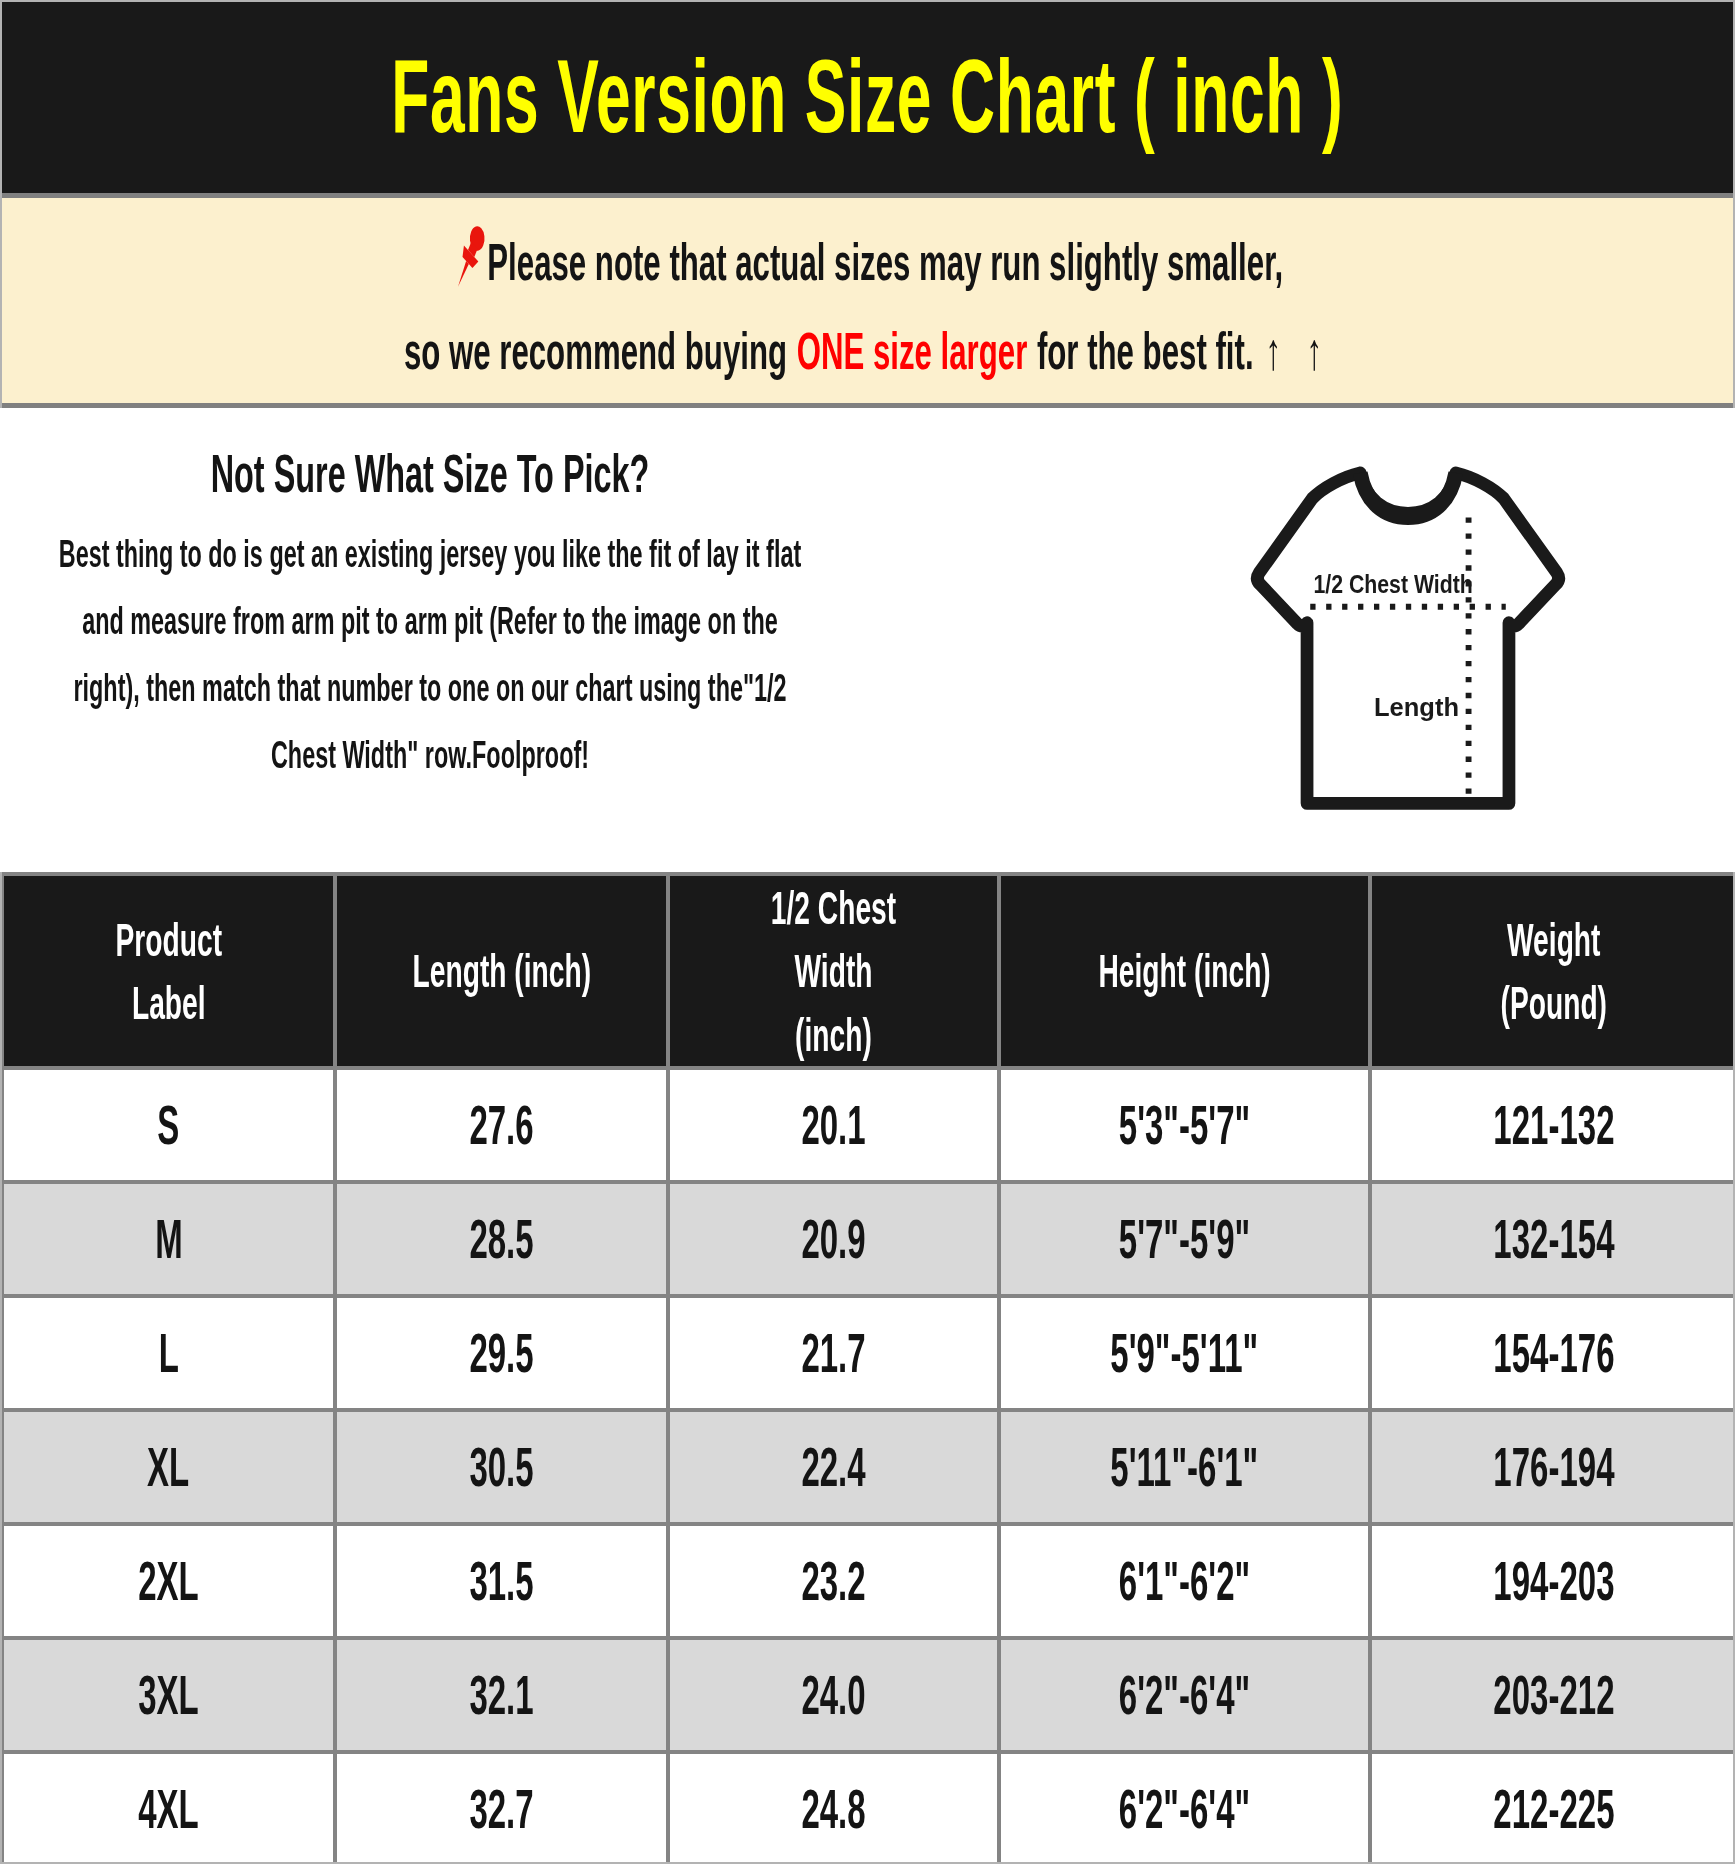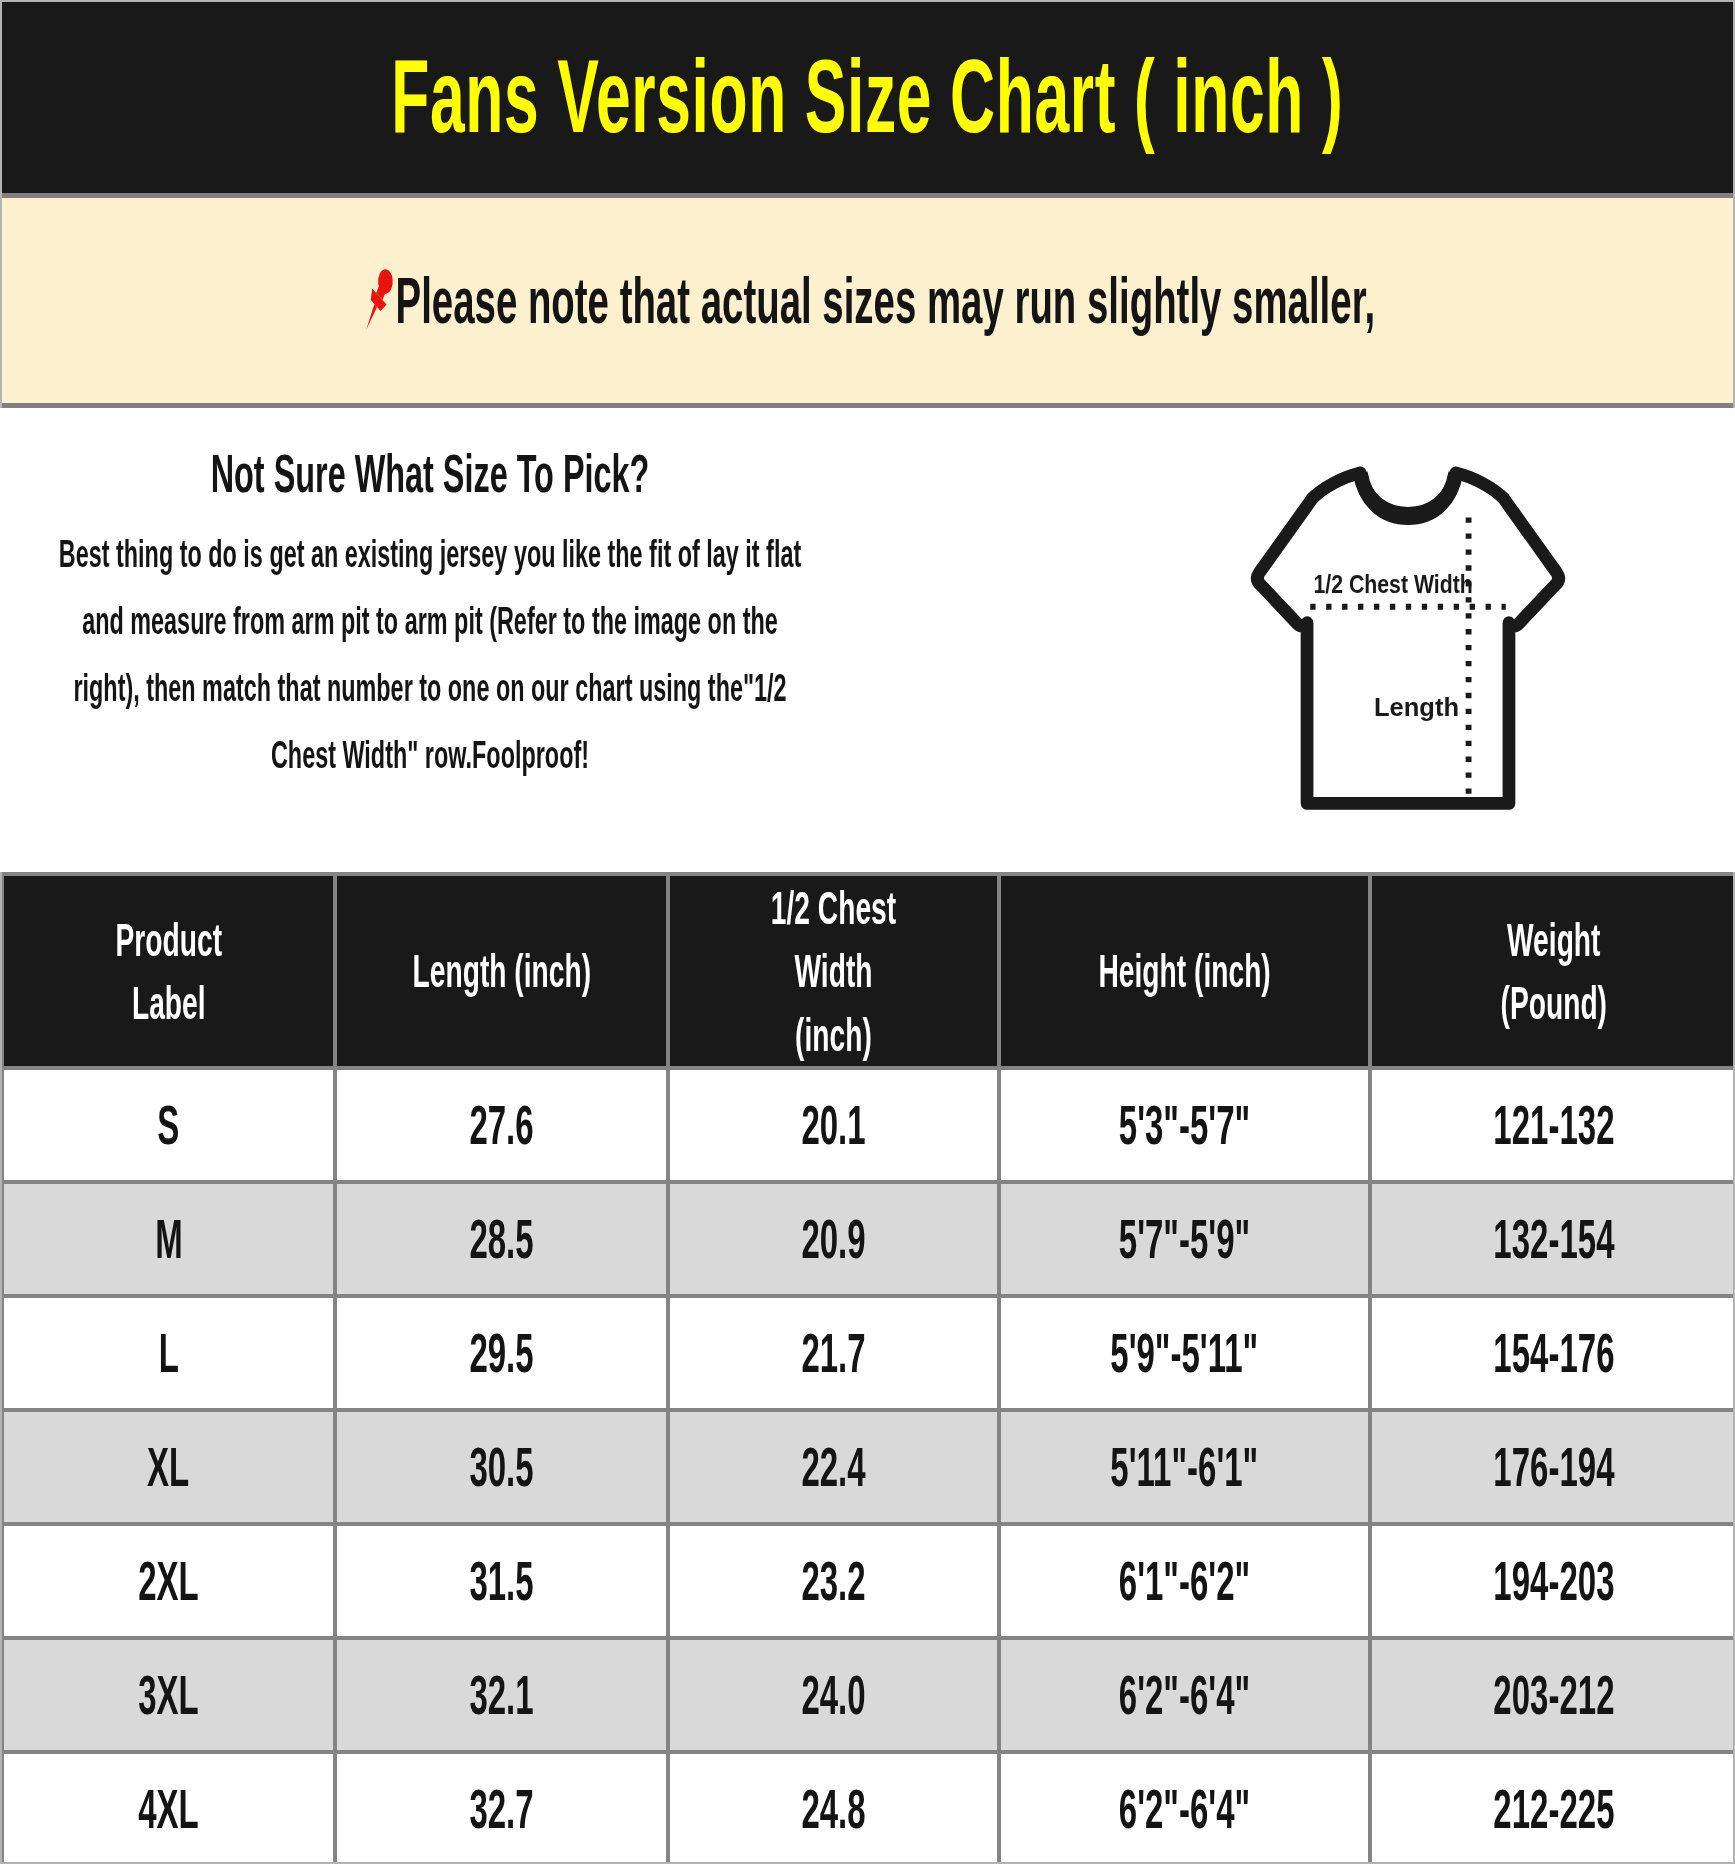--- a/index.html
+++ b/index.html
@@ -13,21 +13,21 @@
   .sq{display:inline-block;transform:scaleX(0.6);transform-origin:50% 50%;white-space:nowrap;}
 
   
   .title-bar{height:193px;background:var(--title_bg,#191919);display:flex;align-items:center;justify-content:center;}
   .title-text{font-size:104px;color:var(--title_color,#ffff00);letter-spacing:1px;}
 
   .divider{height:5px;background:var(--divider,#808080);}
 
   
   .notice{height:205px;background:var(--notice_bg,#fcf0ce);display:flex;flex-direction:column;align-items:center;justify-content:center;gap:26px;}
-  .notice-line{font-size:64px;line-height:1.15;}
+  .notice-line{font-size:52px;line-height:1.15;}
   .pin-icon{width:60px;height:76px;vertical-align:-16px;margin-right:0px;}
   .hl{color:var(--highlight,#ff0000);margin:0 16px;}
   .arrows{margin-left:20px;letter-spacing:14px;font-weight:900;}
 
   
   .guide{height:464px;background:#fff;position:relative;padding-left:16px;}
   .guide-text{position:absolute;left:-370px;top:34px;width:1600px;text-align:center;transform:scaleX(0.6);transform-origin:50% 50%;}
   .guide-heading{font-size:54px;margin:0 0 16px 0;}
   .guide-body{font-size:39px;line-height:1.72;margin:0;white-space:pre-line;}
   .shirt{position:absolute;left:1247px;top:50px;width:322px;height:356px;}
@@ -58,20 +58,25 @@
     <div class="notice-line">
       <span class="sq">
         <svg class="pin-icon" viewBox="0 0 64 84" aria-hidden="true">
           <g transform="rotate(34 32 42)" fill="var(--pin_red,#e9150d)">
             <circle cx="32" cy="16" r="13.5"></circle>
             <rect x="25" y="25" width="14" height="11"></rect>
             <path d="M16 36 H48 L43 48 H21 Z"></path>
             <path d="M29 48 L35 48 L32.5 80 Z"></path>
           </g>
         </svg><span>Please note that actual sizes may run slightly smaller,</span>
+      </span>
+    </div>
+    <div class="notice-line">
+      <span class="sq">
+        <span>so we recommend buying</span><span class="hl">ONE size larger</span><span>for the best fit.</span><span class="arrows">↑ ↑</span>
       </span>
     </div>
   </section>
 
   <div class="divider"></div>
 
   <section class="guide">
     <div class="guide-text">
       <h2 class="guide-heading">Not Sure What Size To Pick?</h2>
       <p class="guide-body">Best thing to do is get an existing jersey you like the fit of lay it flat

